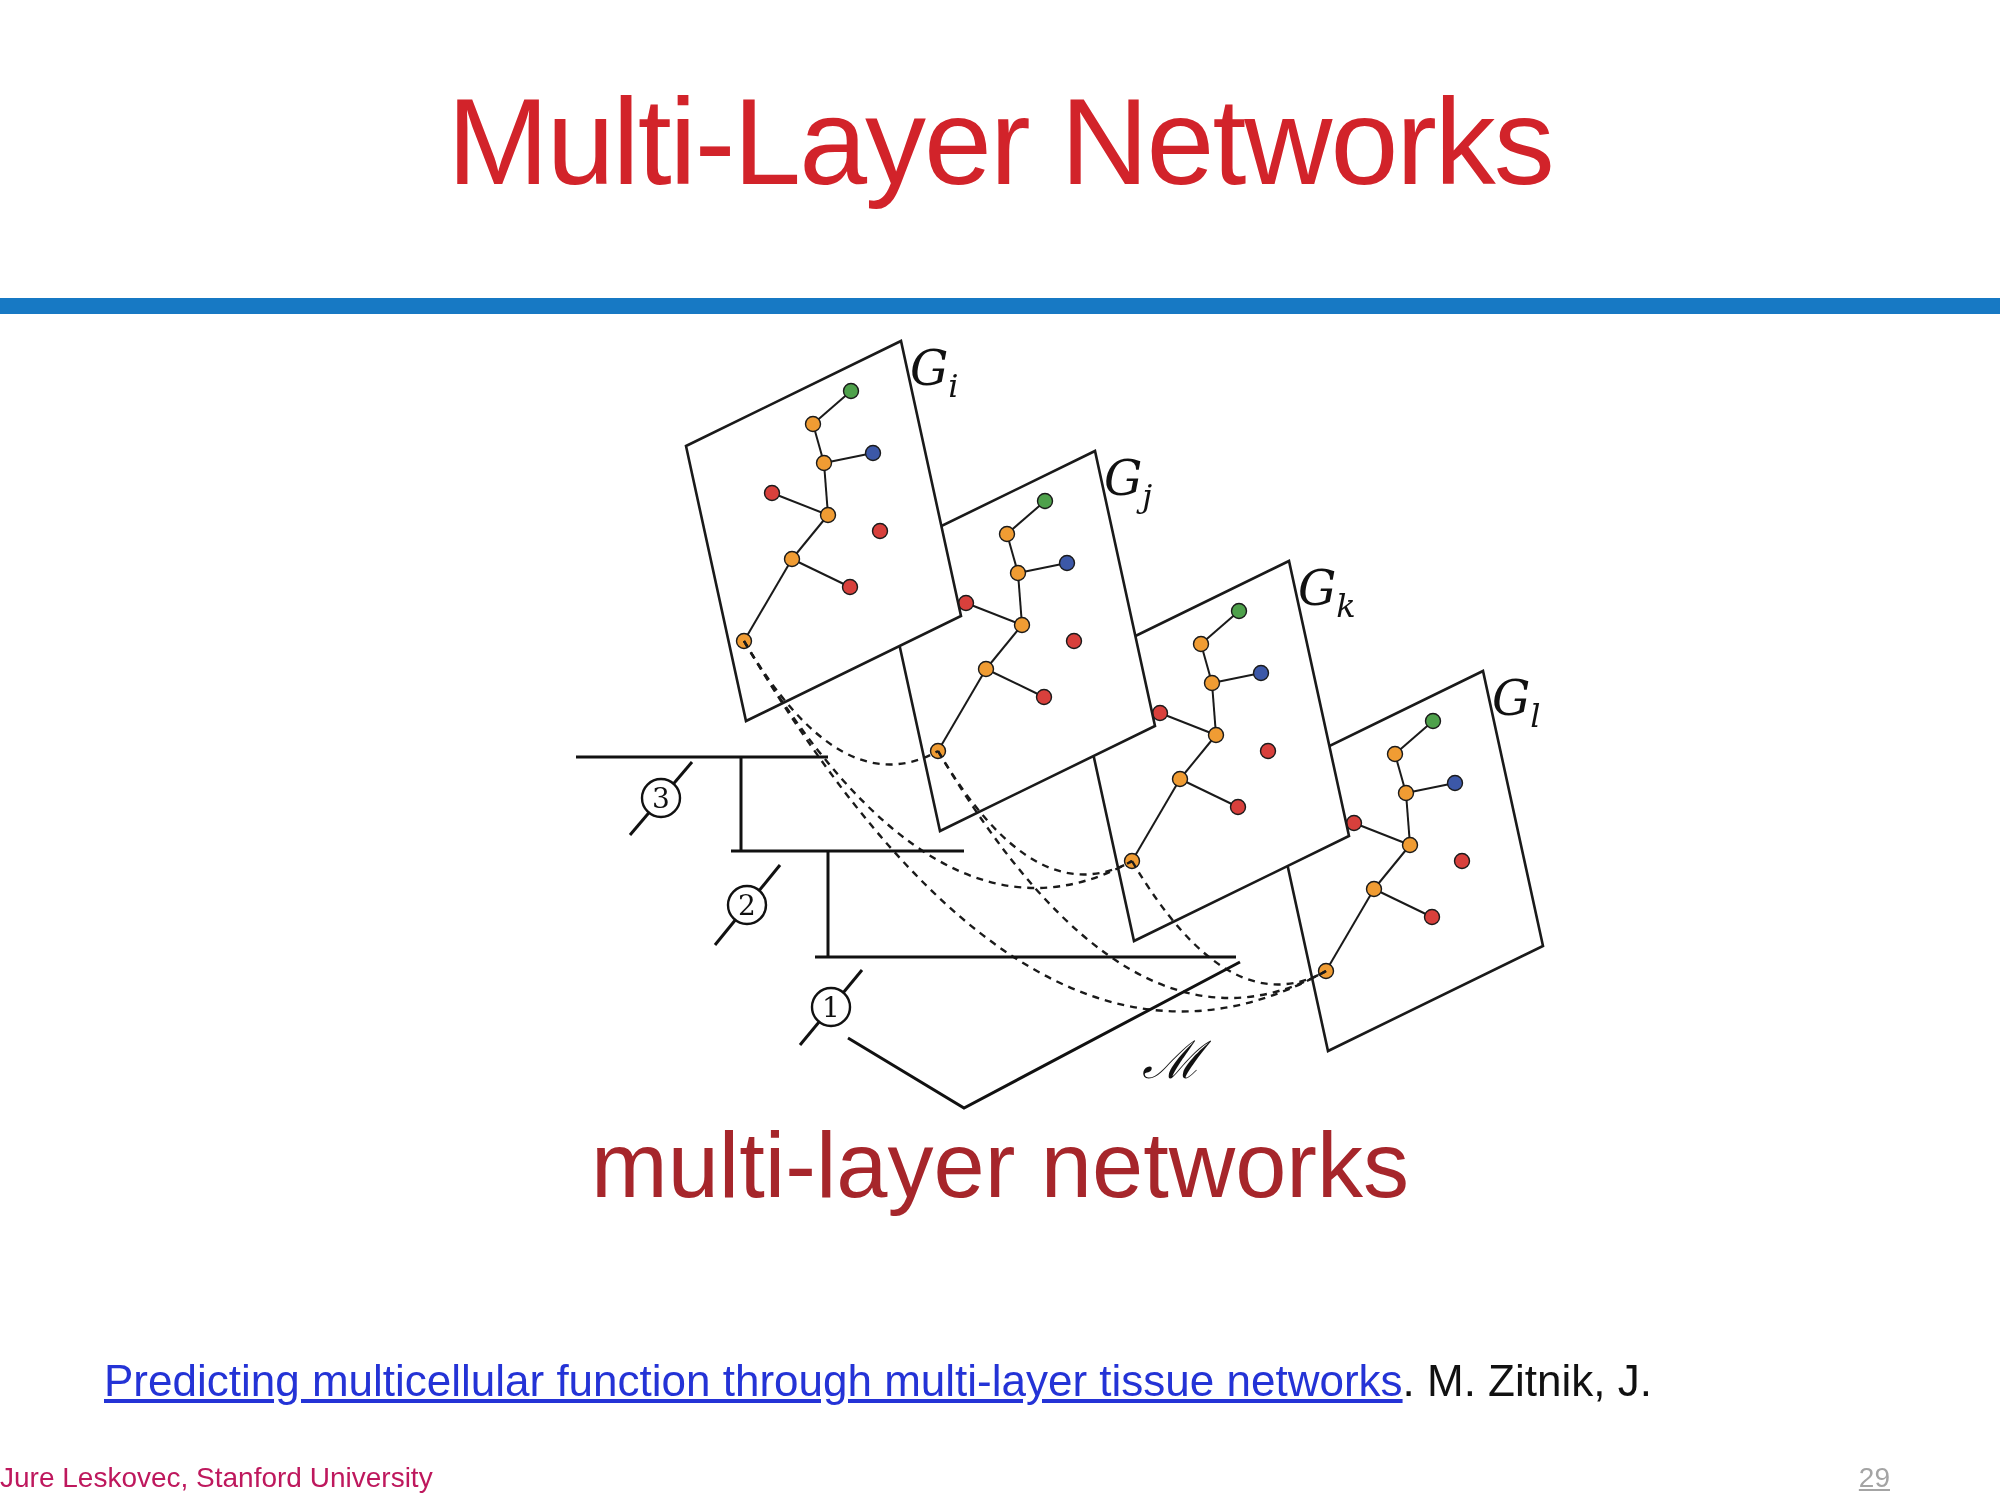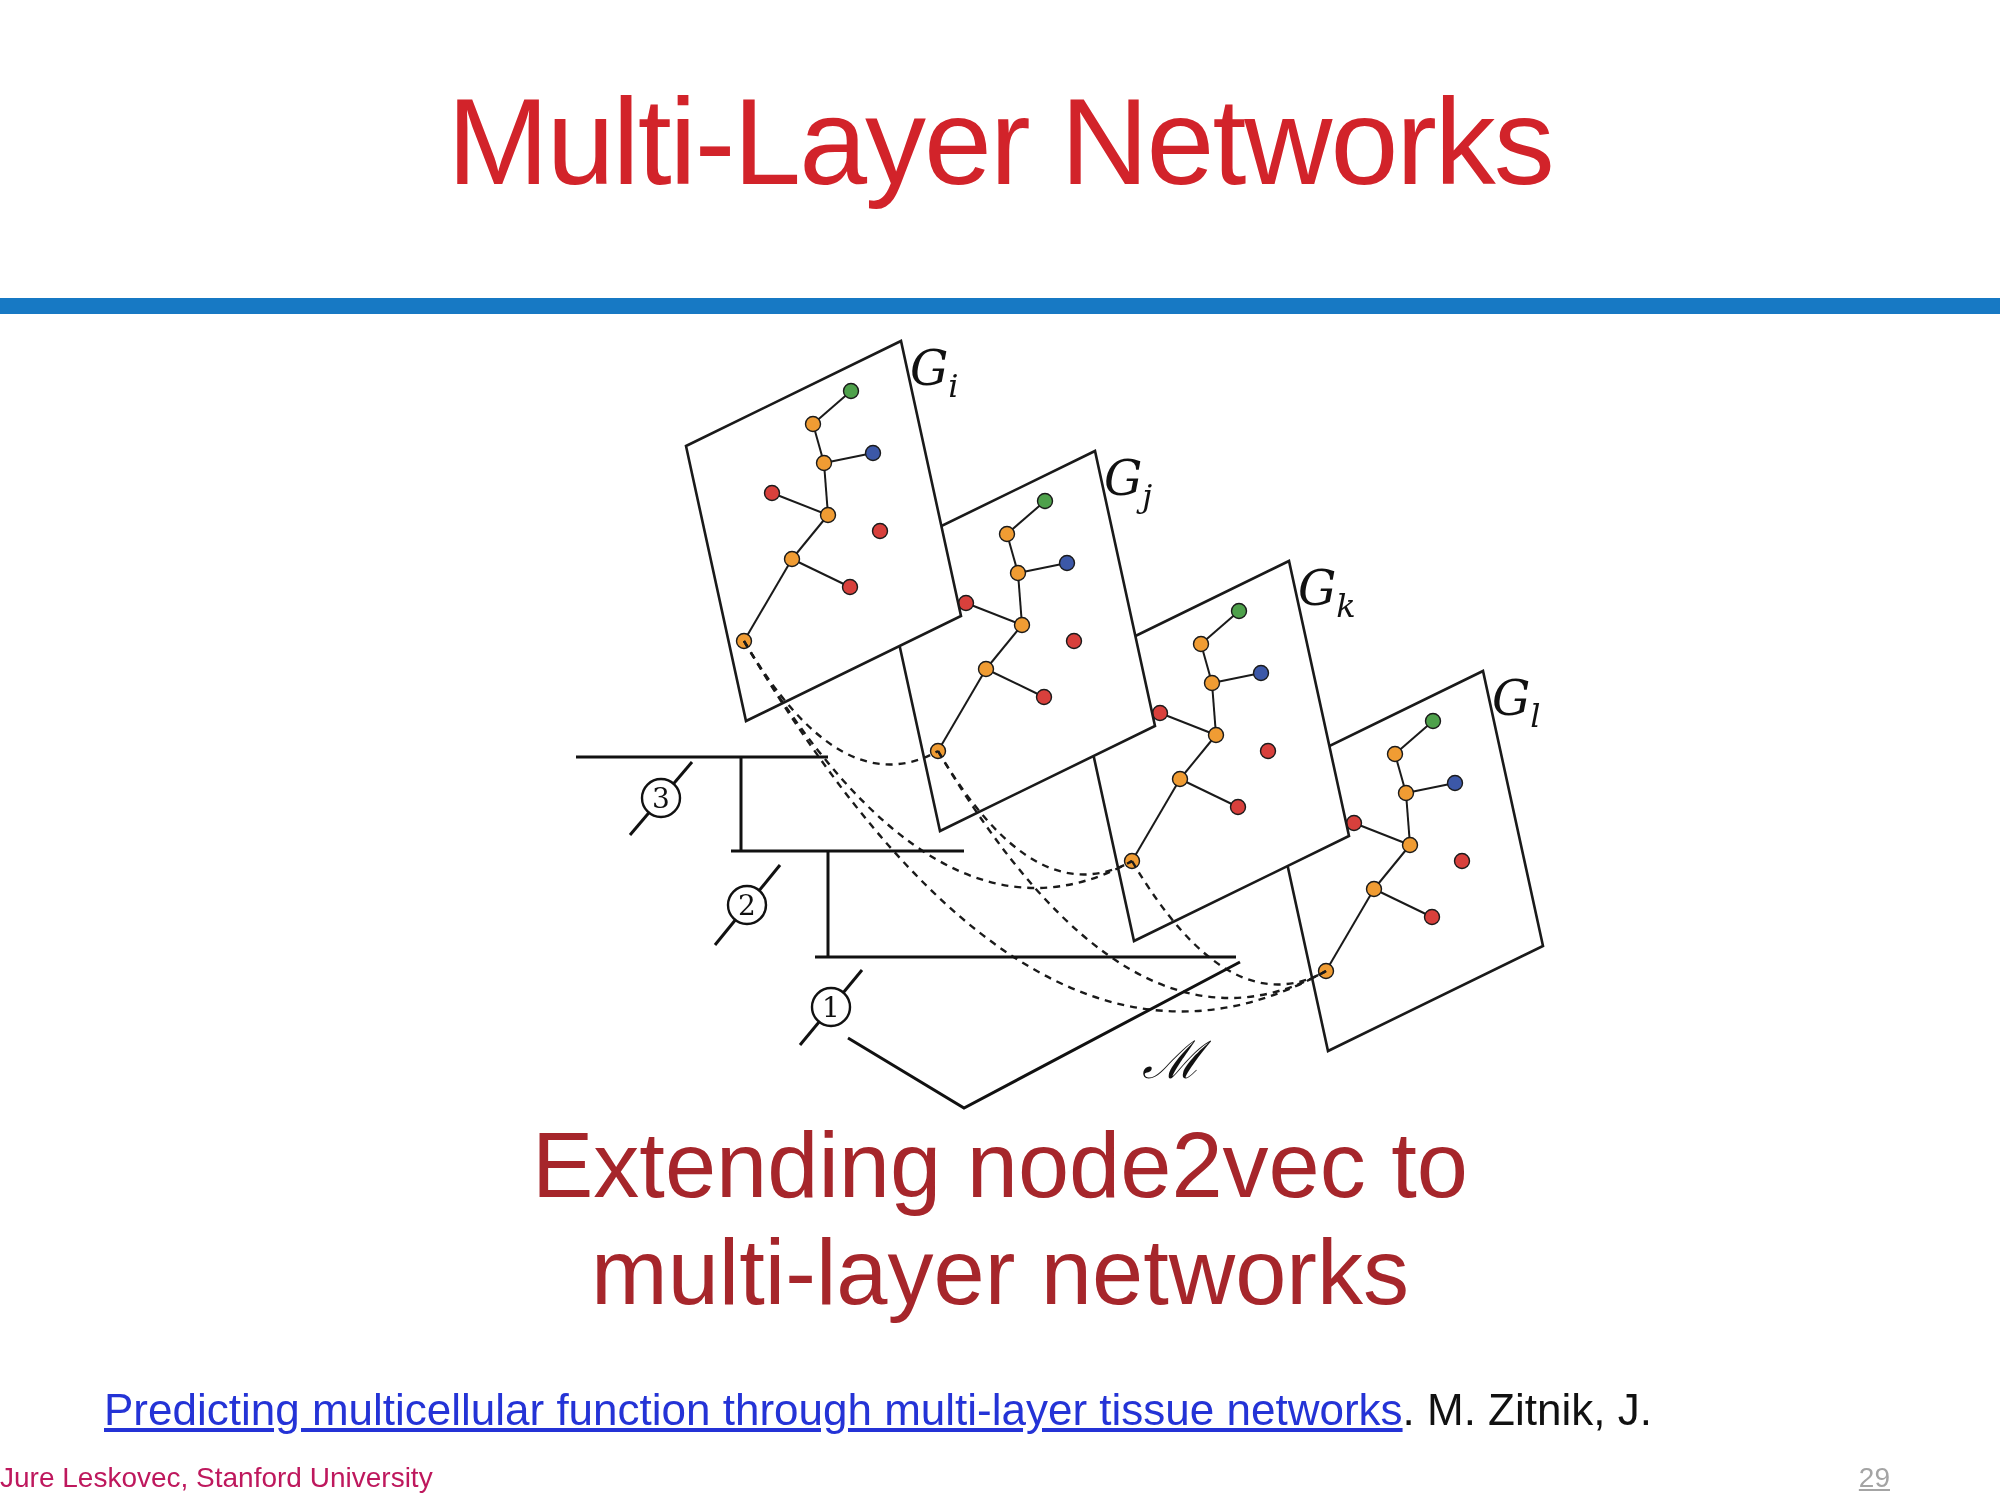--- a/index.html
+++ b/index.html
@@ -16,21 +16,21 @@
   }
   #diagram-svg{
     position:absolute;left:430px;top:330px;width:1200px;height:800px;
   }
   .subtitle{
     position:absolute;top:1112px;left:0;width:100%;
     text-align:center;font-size:92px;font-weight:400;line-height:1.16;
   }
   .citation{
     position:absolute;left:104px;top:1352px;width:1860px;
-    font-size:44px;color:#111111;line-height:1.32;margin-top:29px;
+    font-size:44px;color:#111111;line-height:1.32;
   }
   .cit-link{text-decoration:underline;cursor:pointer;}
   .footer-credit{
     position:absolute;top:1462px;left:0;width:100%;text-align:left;
     font-size:28px;color:#be185d;
   }
   .footer-page{
     position:absolute;top:1462px;right:110px;
     font-size:28px;color:#a4a4a4;text-decoration:underline;
   }
@@ -151,21 +151,20 @@
       <line x1="350" y1="535" x2="285" y2="615" stroke="#111" stroke-width="3"></line>
       <circle cx="317" cy="575" r="19" fill="#fff" stroke="#111" stroke-width="2.4"></circle>
       <text x="317" y="585" text-anchor="middle" font-size="28" font-family="&quot;DejaVu Serif&quot;, serif" fill="#111">2</text>
       <line x1="432" y1="640" x2="370" y2="715" stroke="#111" stroke-width="3"></line>
       <circle cx="401" cy="677" r="19" fill="#fff" stroke="#111" stroke-width="2.4"></circle>
       <text x="401" y="687" text-anchor="middle" font-size="28" font-family="&quot;DejaVu Serif&quot;, serif" fill="#111">1</text>
       <text x="712" y="748" font-size="52" font-style="italic" font-family="&quot;DejaVu Serif&quot;, serif" fill="#111">ℳ</text>
     </svg>
 
   <div class="subtitle" style="color: rgb(166, 38, 43);">
-    <div>Extending node2vec to</div>
     <div>multi-layer networks</div>
   </div>
 
   <div class="citation">
     <div class="cit-line"><a class="cit-link" style="color: rgb(36, 51, 214);">Predicting multicellular function through multi-layer tissue networks</a><span>. M. Zitnik, J.</span></div>
   </div>
 
   <div class="footer-credit">Jure Leskovec, Stanford University</div>
   <div class="footer-page">29</div>
 

